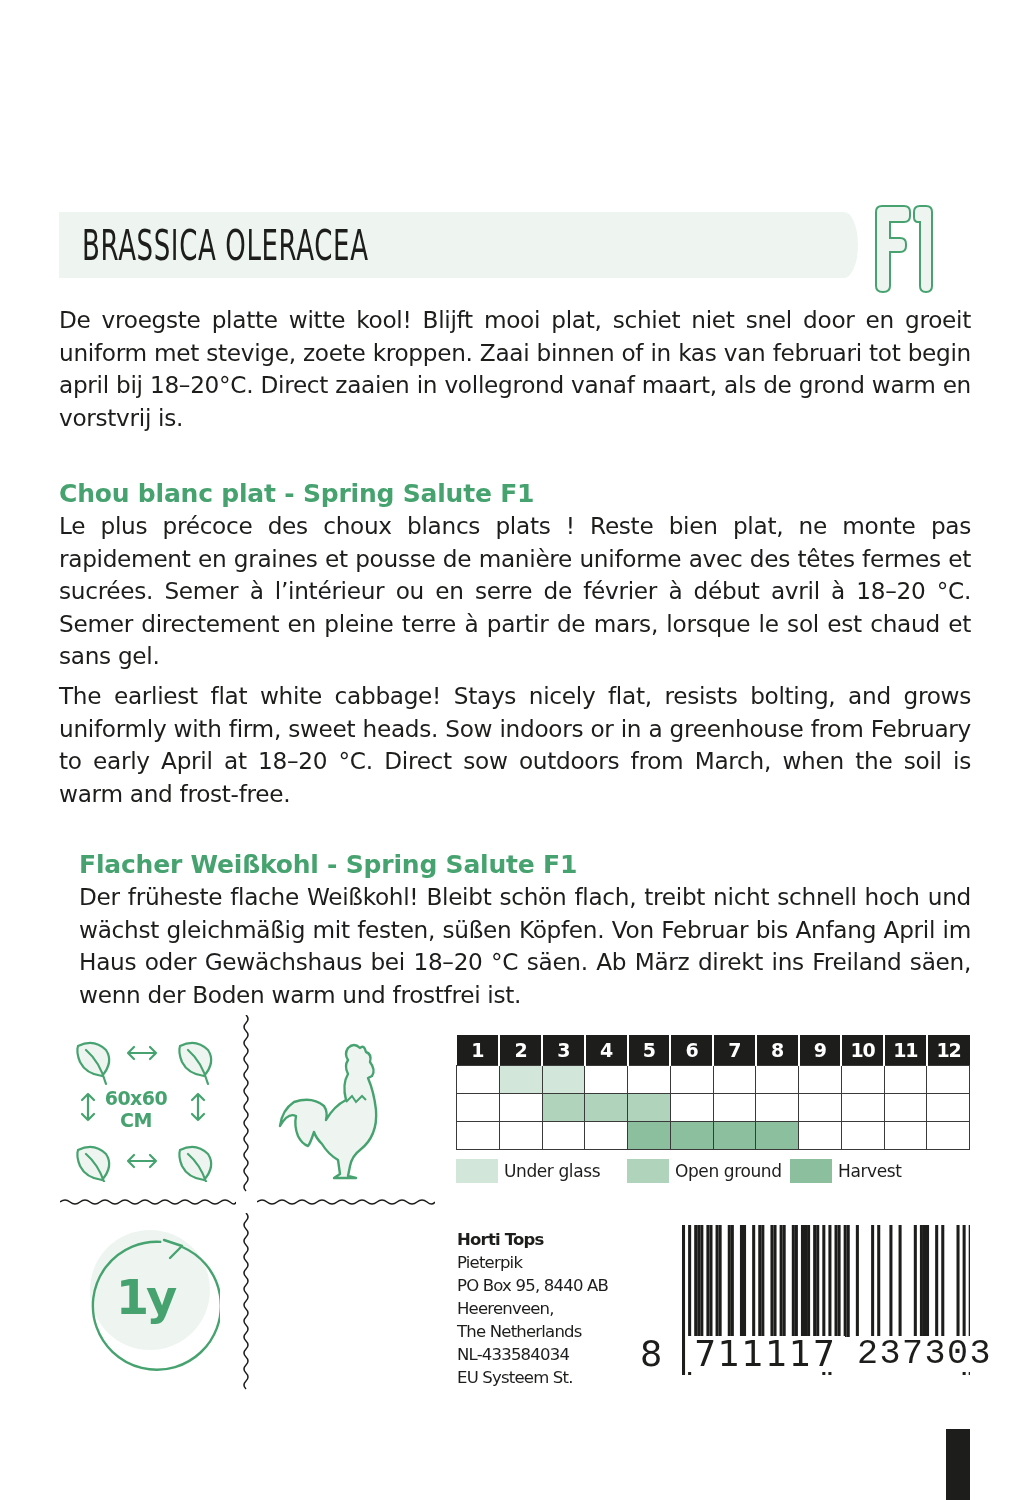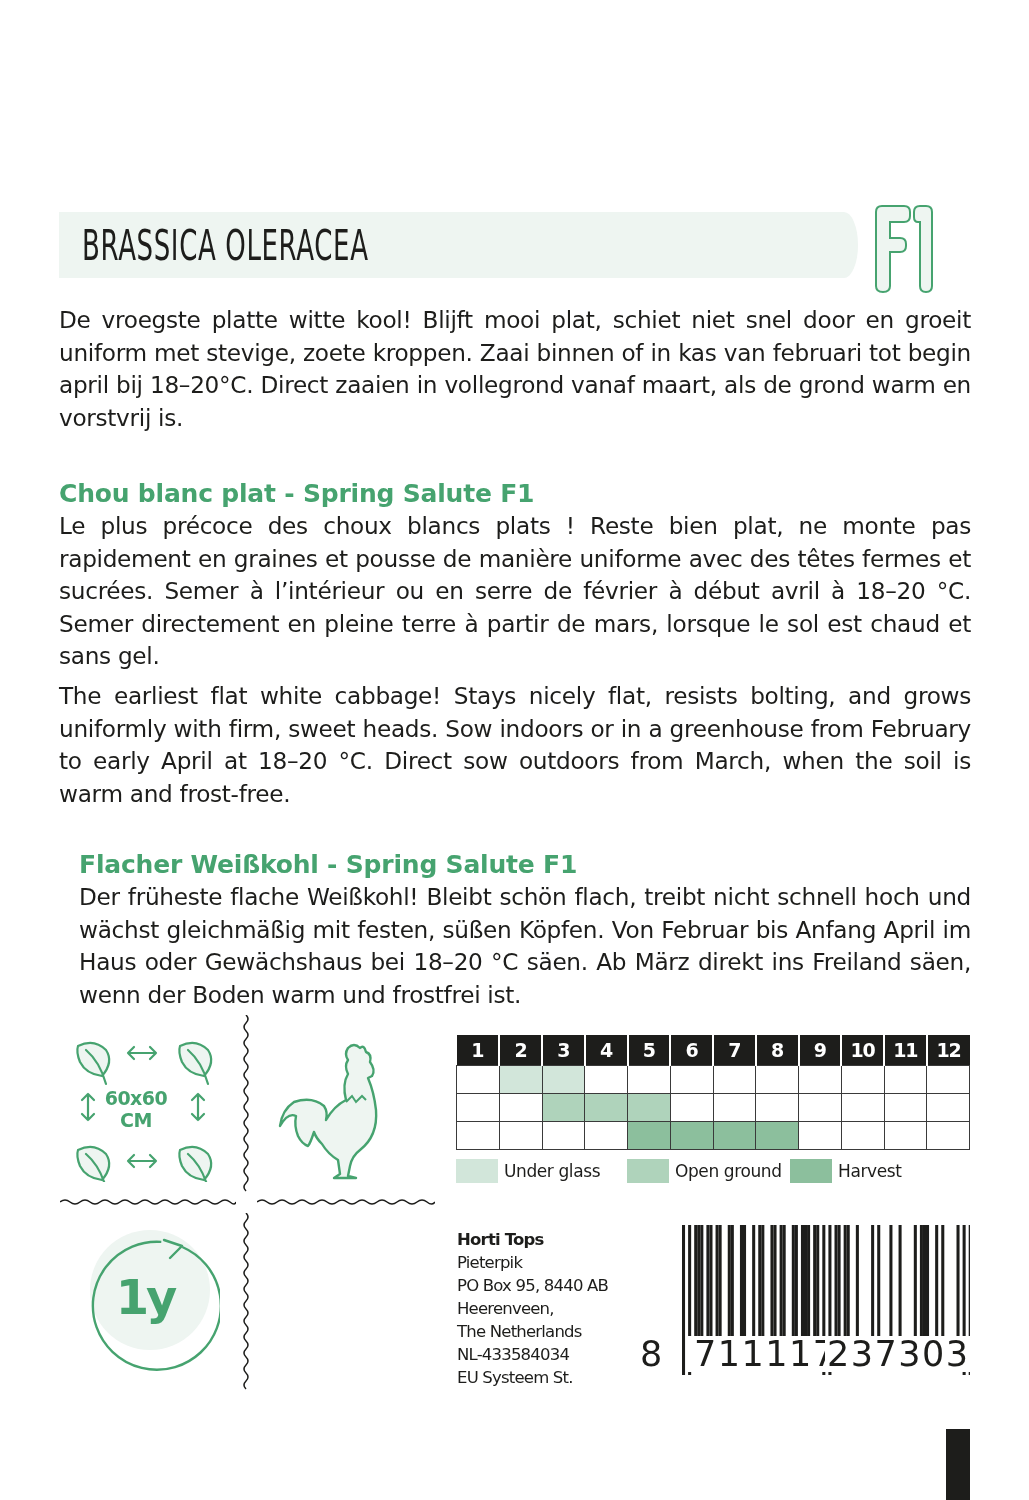--- a/index.html
+++ b/index.html
@@ -76,21 +76,21 @@
   .address div { font-family: "DejaVu Sans", sans-serif; font-size: 16.5px; line-height: 23px; letter-spacing: -0.8px; color: #1d1d1b; white-space: nowrap; }
   .address .company { font-weight: bold; }
 
   .barcode { position: absolute; left: 640px; top: 1225px; width: 330px; height: 150px; }
   .barcode-digits {
     position: absolute; top: 1336px; font-family: "DejaVu Sans", sans-serif; font-size: 35px;
     color: #1d1d1b; letter-spacing: 1.5px; background: #ffffff; line-height: 36px;
   }
   .bd-first { left: 640px; background: transparent; }
   .bd-left { left: 686px; padding: 0 8px; }
-  .bd-right { left: 825px; padding: 0 2px; }
+  .bd-right { left: 855px; padding: 0 2px; font-family: Liberation Mono, monospace; }
 
   .black-mark { position: absolute; left: 946px; top: 1429px; width: 24px; height: 71px; background: #1d1d1b; }
 </style>
 </head>
 <body>
 
 <div class="title-band"></div>
 <div class="latin-name">BRASSICA OLERACEA</div>
 <svg class="f1-badge" viewBox="0 0 72 96">
   <path d="M8 12 Q8 6 14 6 L36 6 Q42 6 42 12 L42 16 Q42 22 36 22 L22 22 L22 38 L32 38 Q38 38 38 44 L38 46 Q38 52 32 52 L22 52 L22 86 Q22 92 15 92 Q8 92 8 86 Z" fill="#eef5f1" stroke="#46a36f" stroke-width="2"></path>

